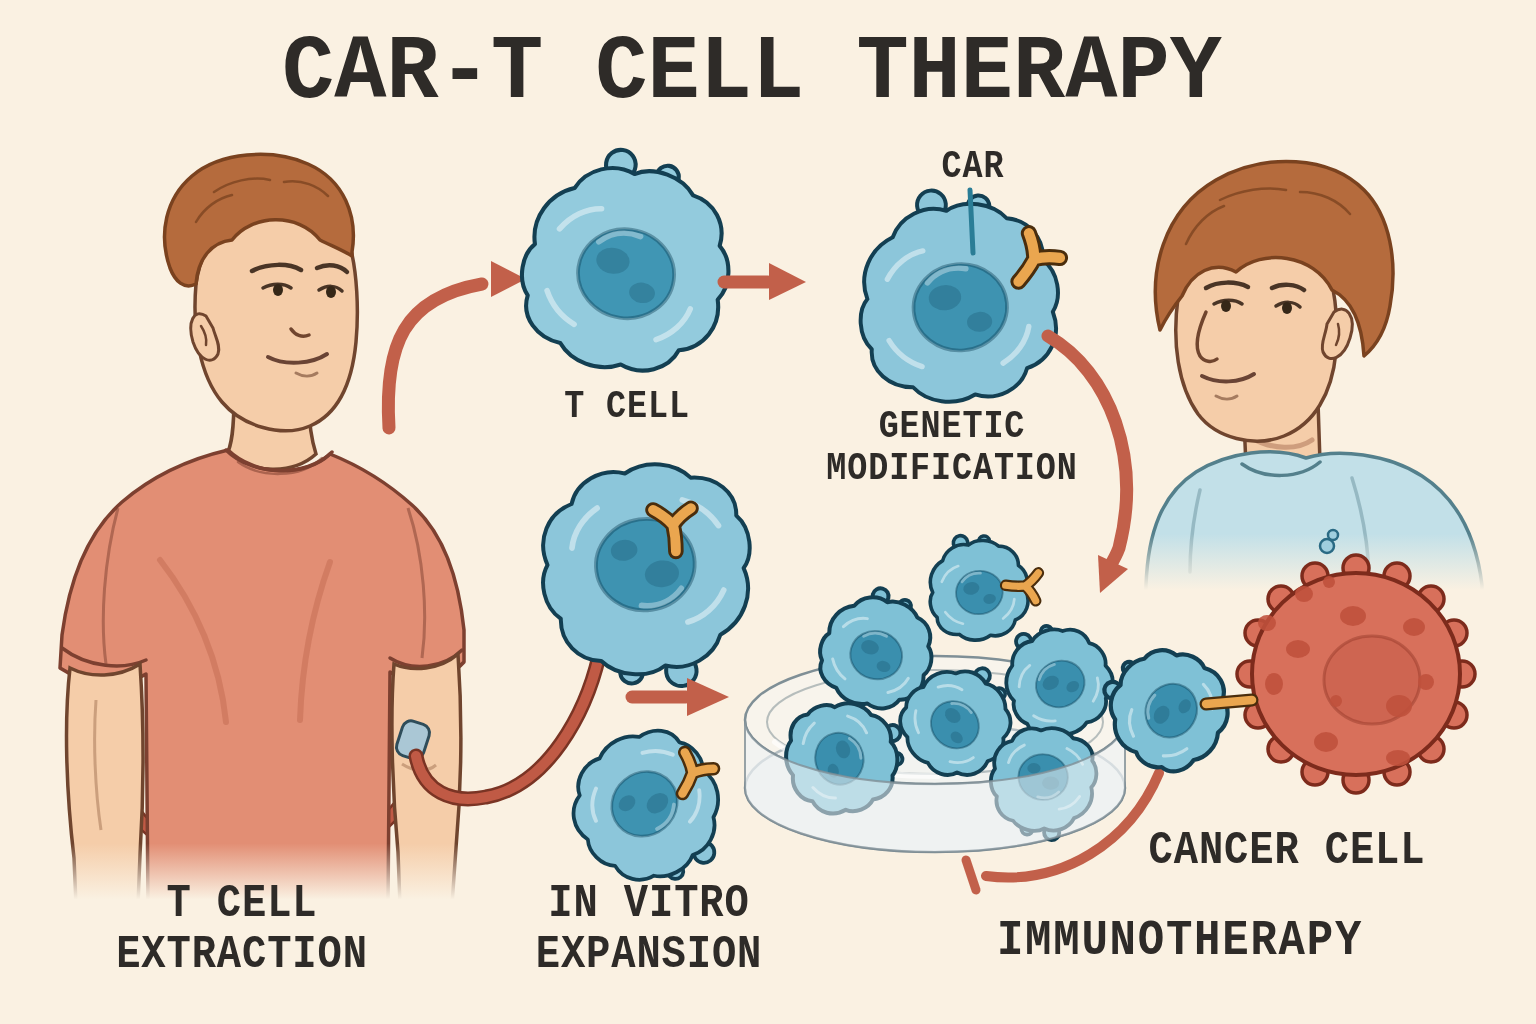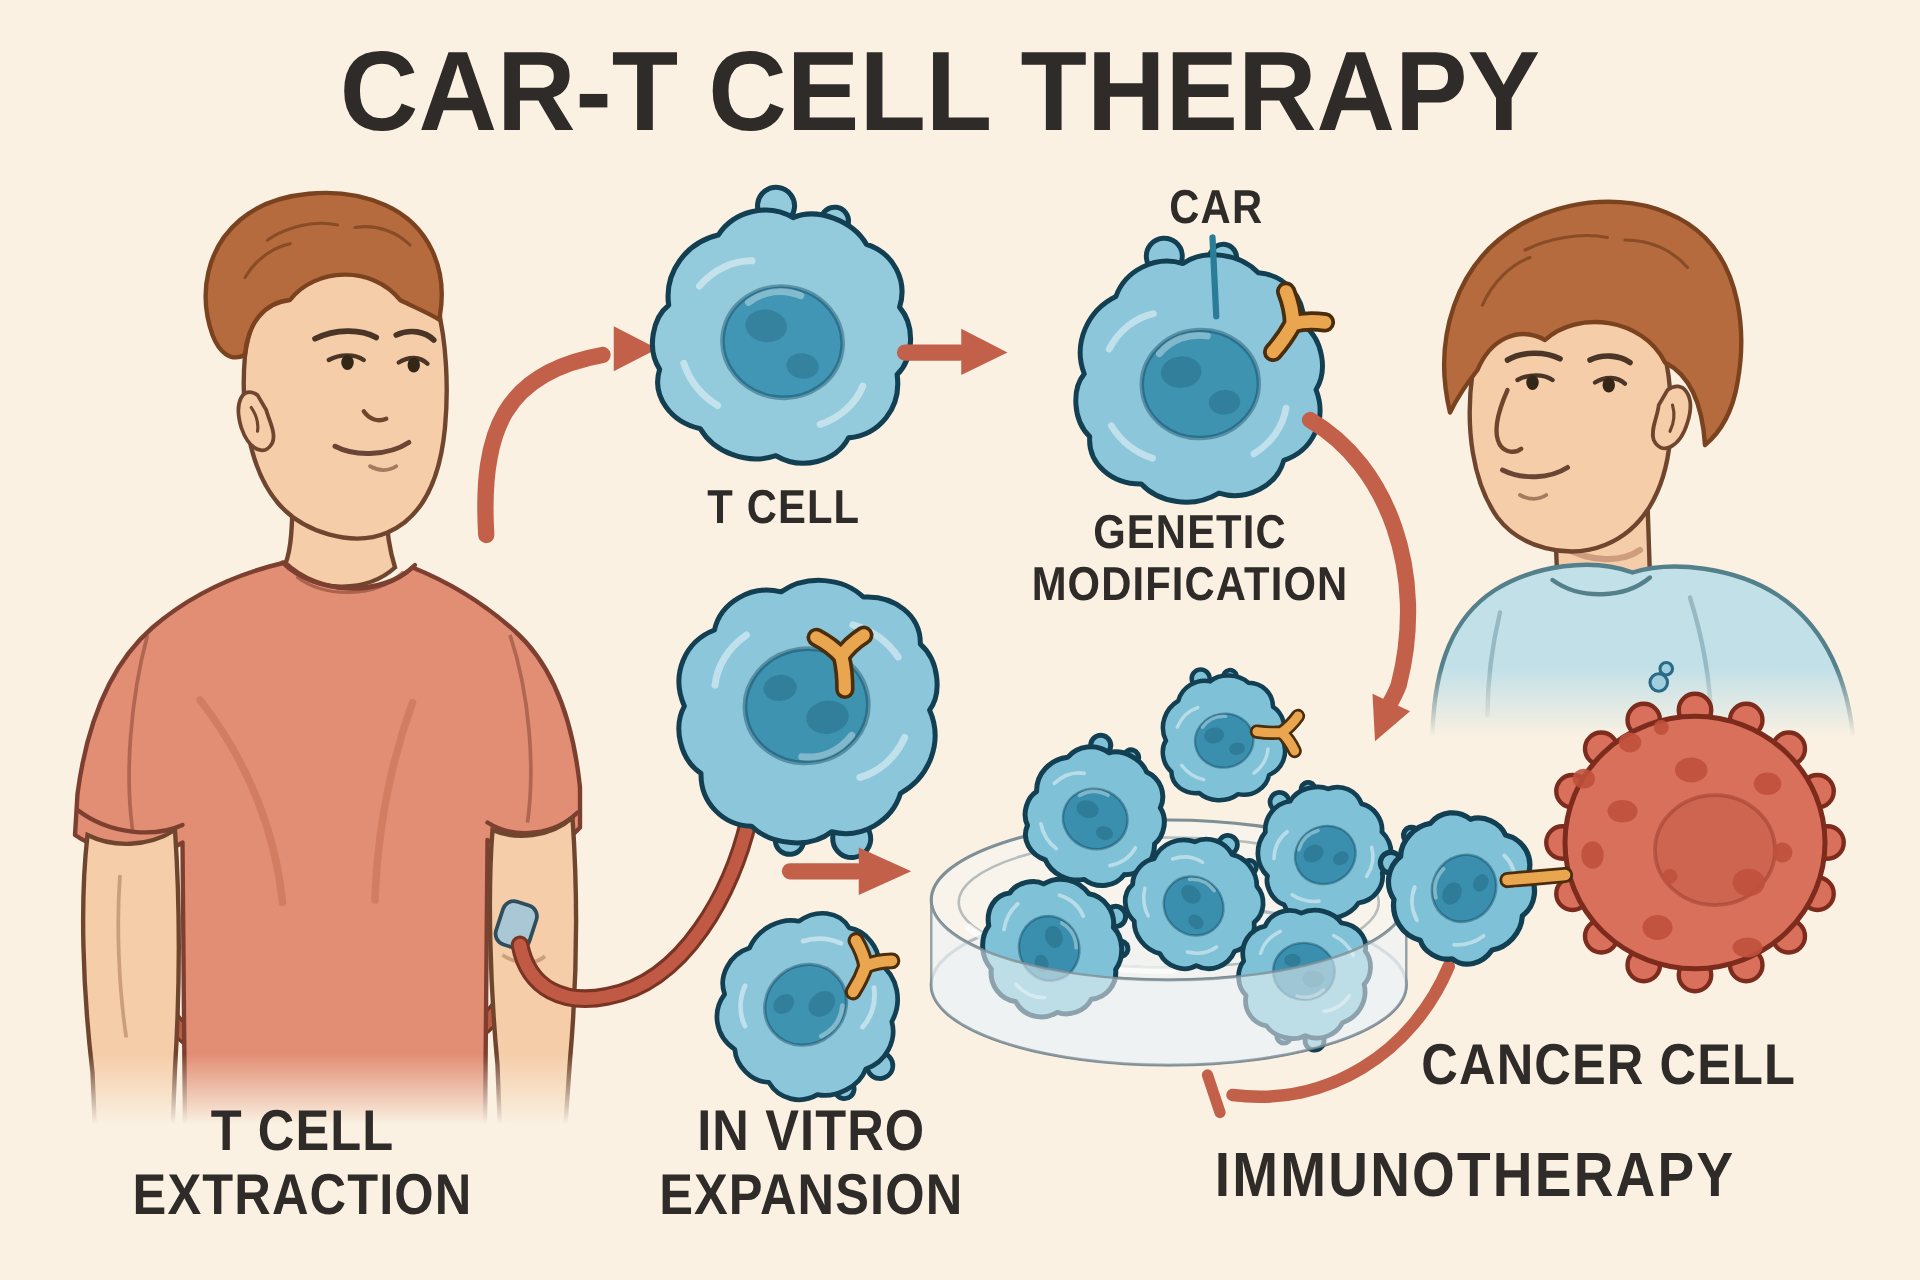--- a/index.html
+++ b/index.html
@@ -6,21 +6,21 @@
     --background:#FAF1E2;
     --text:#2E2B28;
   }
   html,body{margin:0;padding:0;}
   body{background:#e8e4da;}
   .canvas{
     position:relative;
     width:1536px;height:1024px;
     background:var(--background);
     overflow:hidden;
-    font-family:Liberation Sans, sans-serif;
+    font-family:Liberation Mono, monospace;
     color:var(--text);
   }
   svg.art{position:absolute;left:0;top:0;}
   .page-title{
     position:absolute;left:0;right:32px;top:22px;
     text-align:center;
     font-size:87px;font-weight:700;
     letter-spacing:0px;
     transform:scaleY(1.04);transform-origin:center top;
     color:var(--text);

